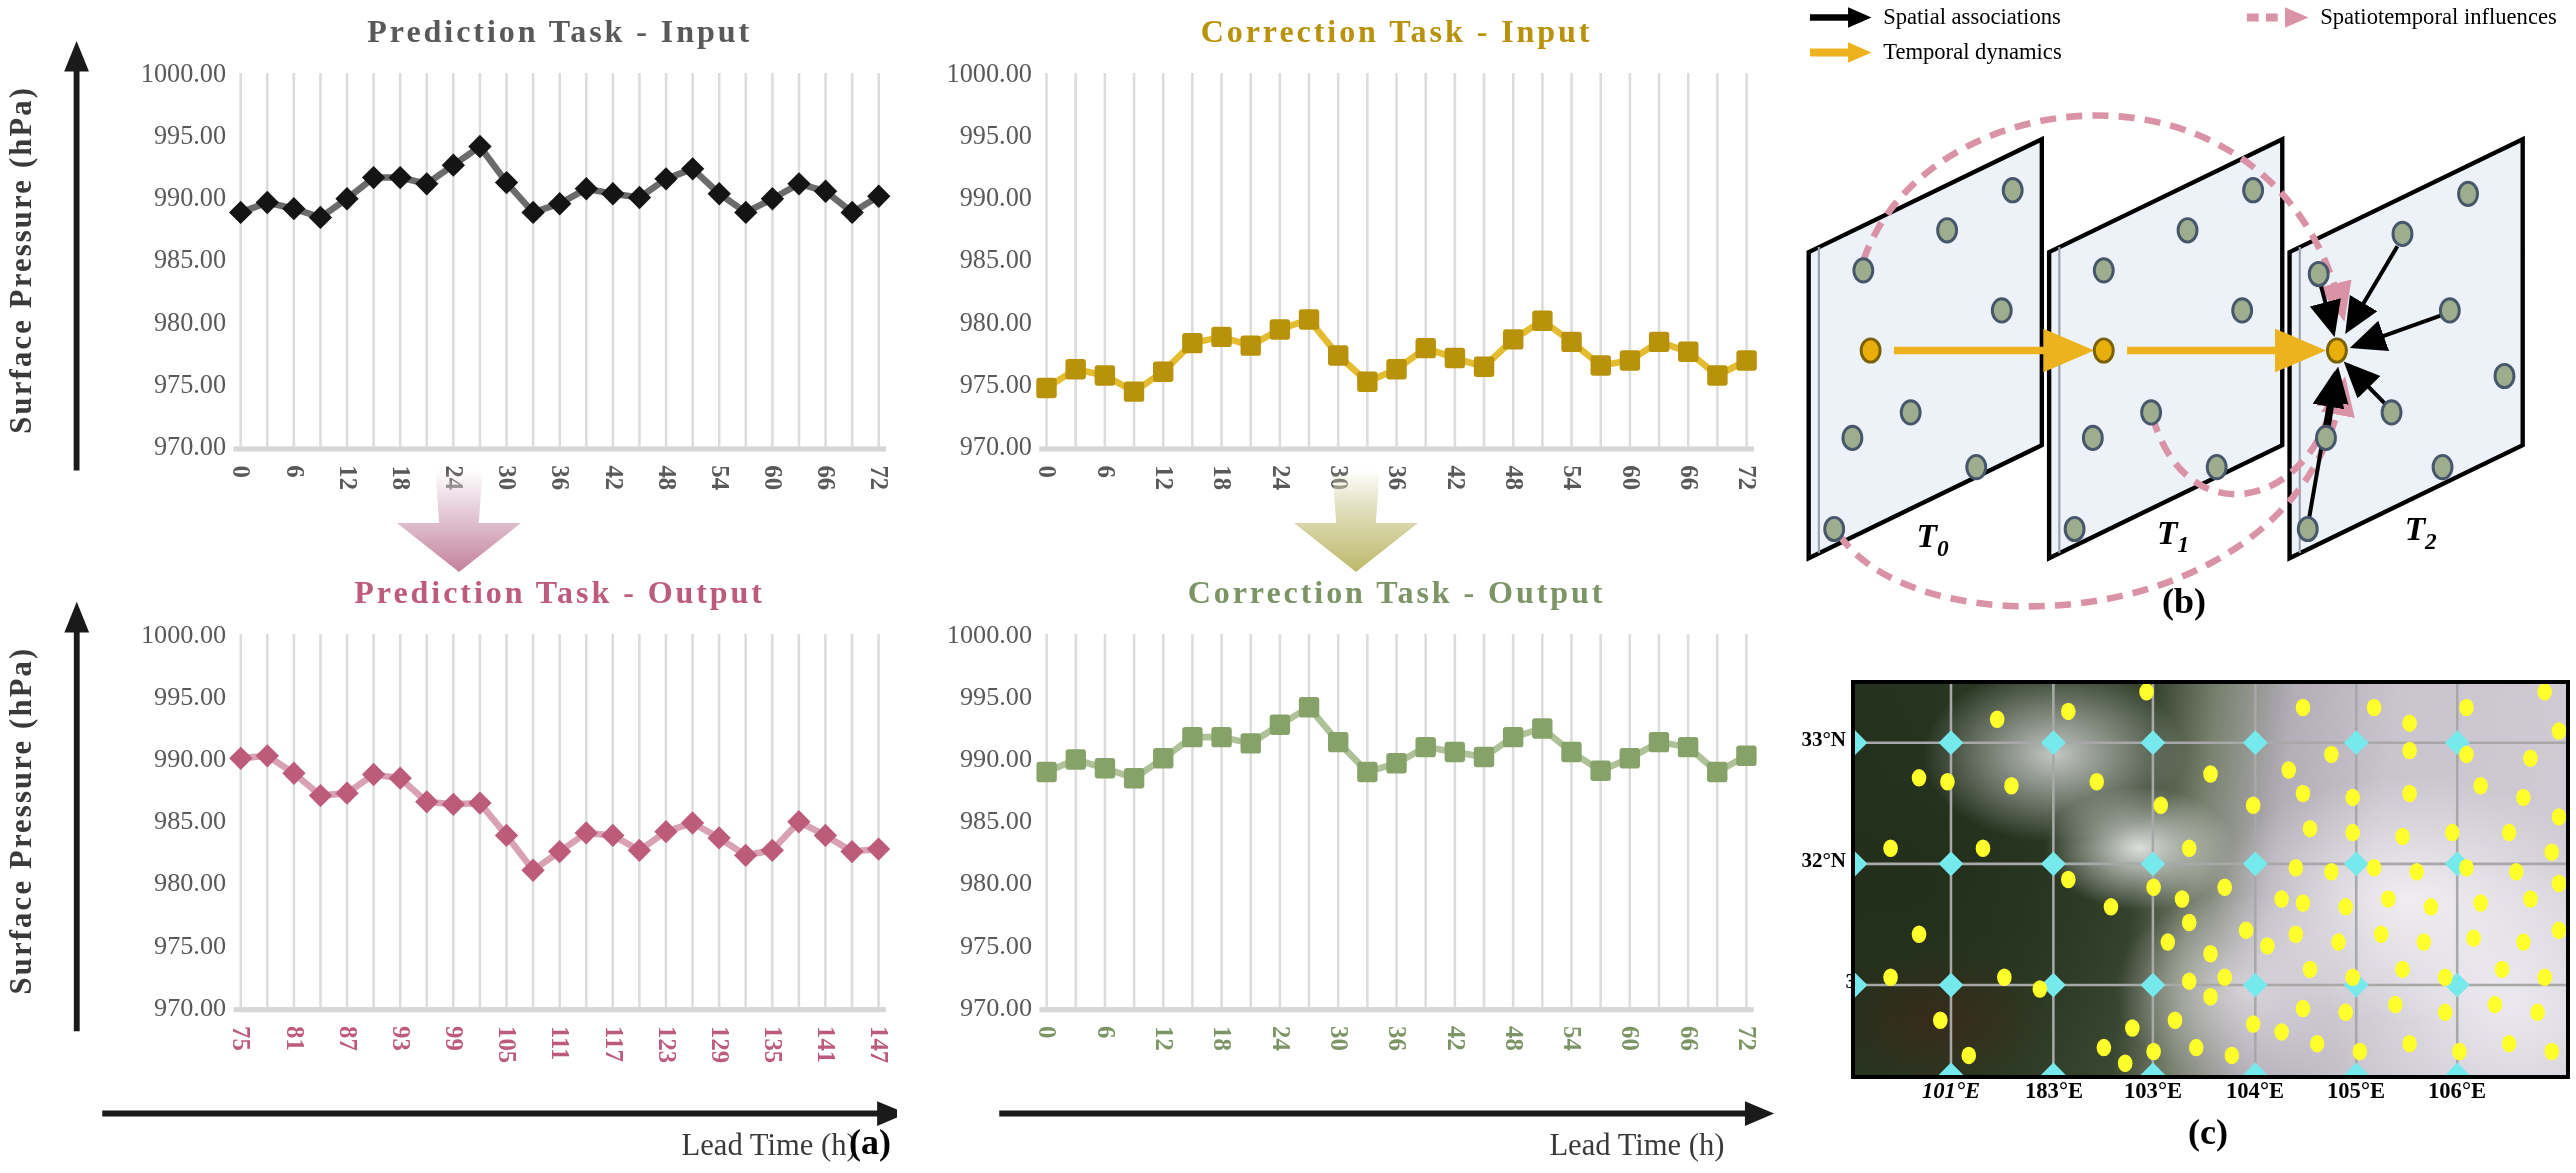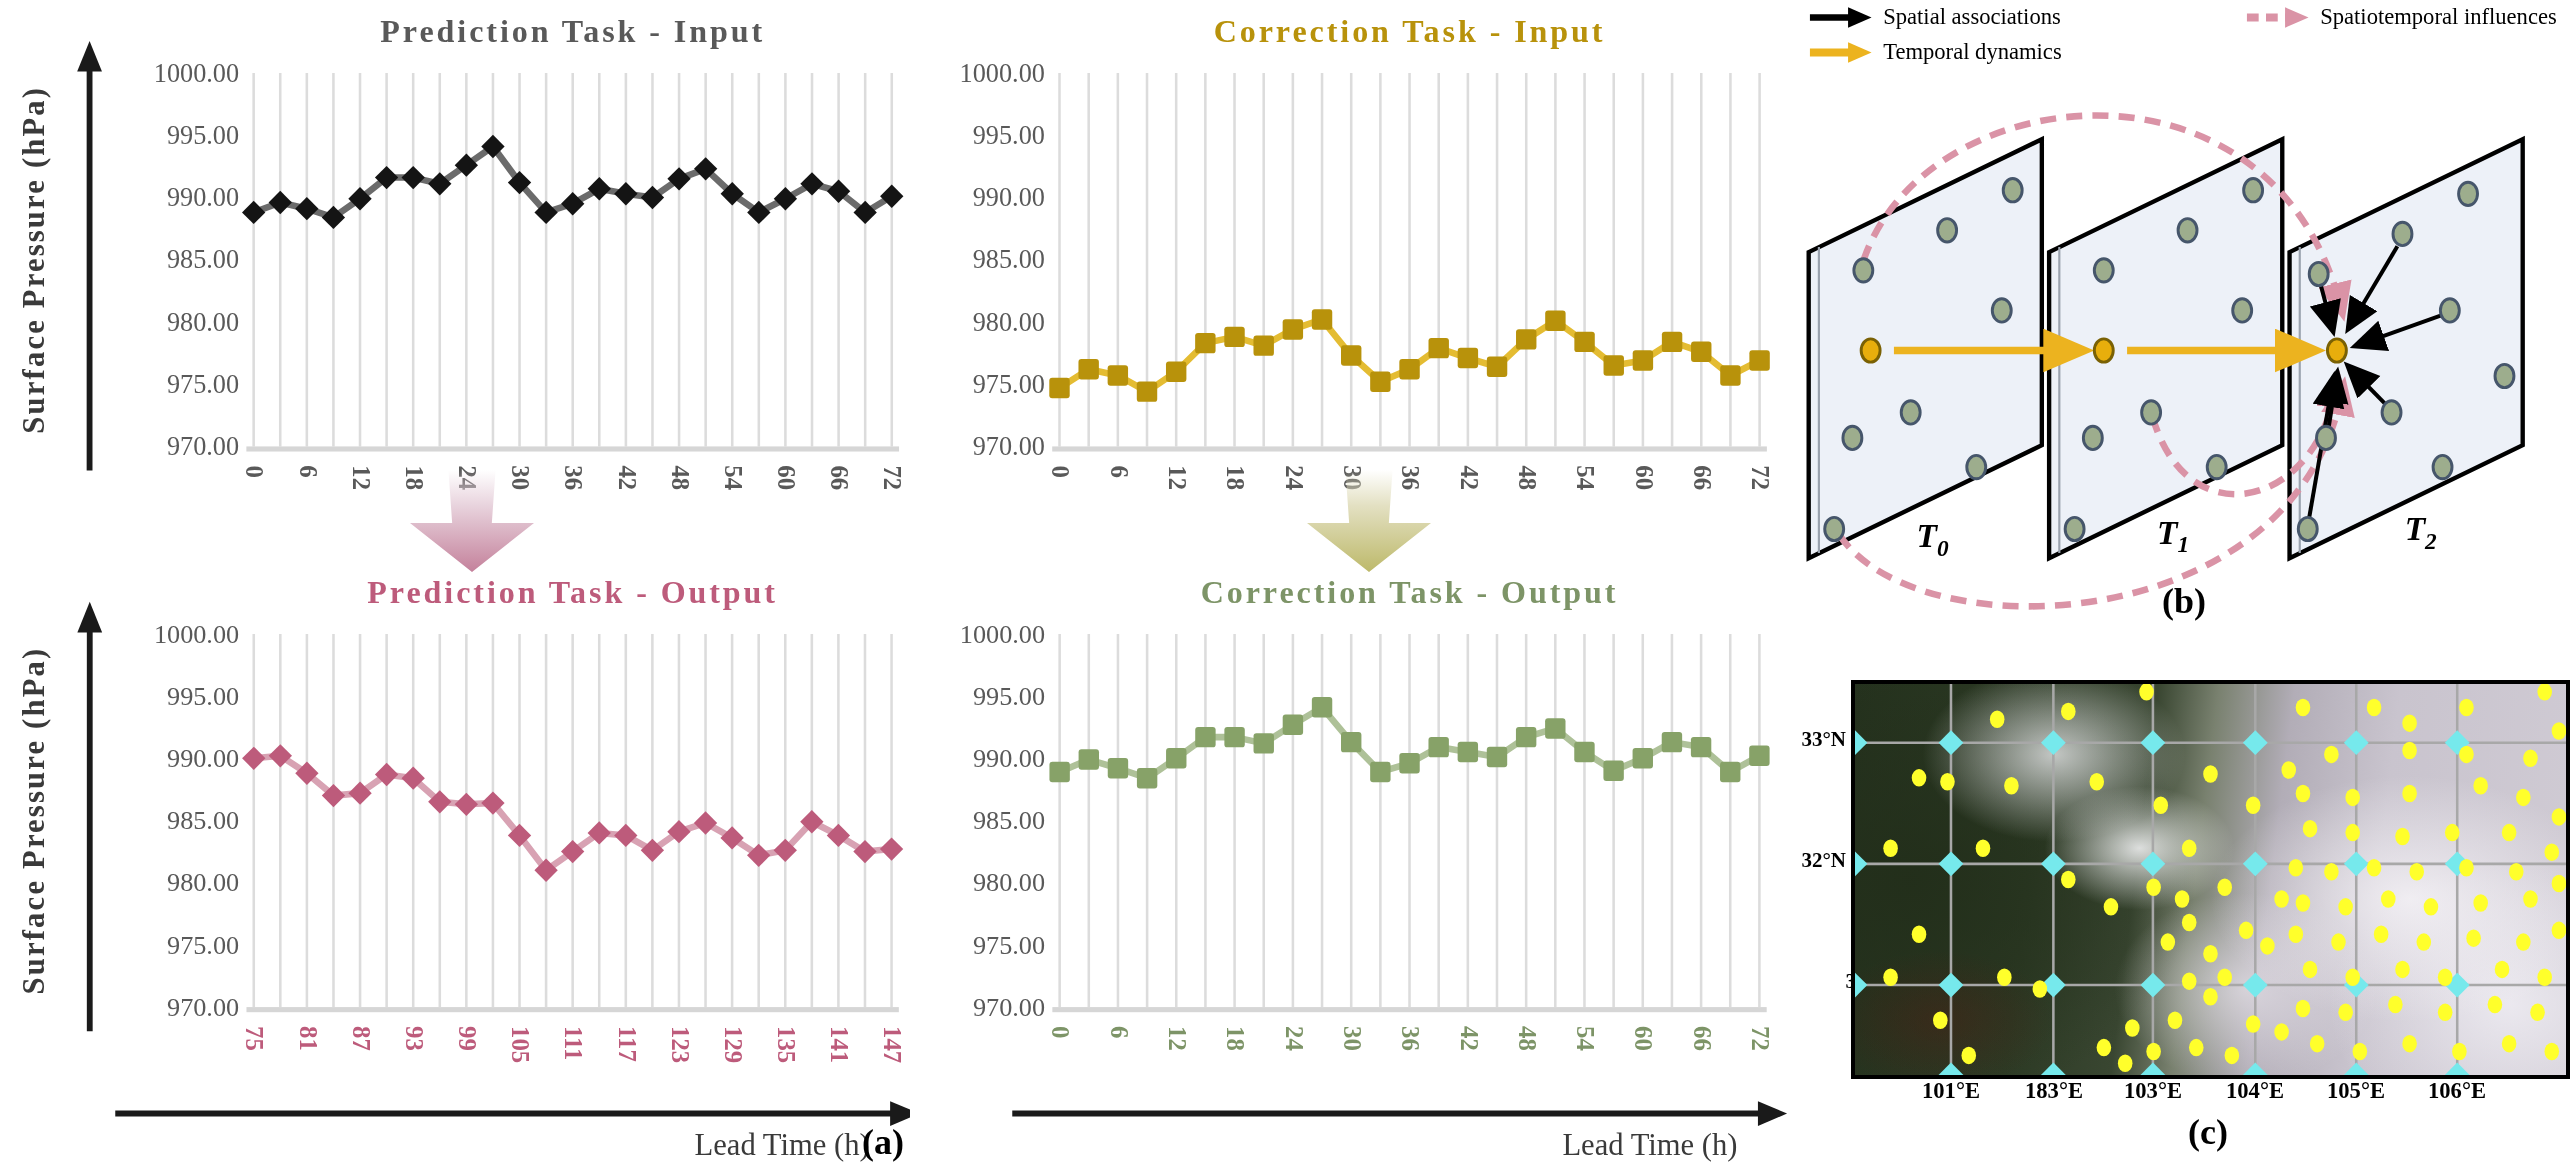--- a/index.html
+++ b/index.html
@@ -1,20 +1,20 @@
 <!DOCTYPE html>
 <html style="font-size:11.7px"><head>
 <meta charset="utf-8">
 <style>
   html,body{margin:0;padding:0;background:#ffffff;}
   #root{position:relative;width:2576px;height:1173px;background:#ffffff;overflow:hidden;
         font-family:"Liberation Serif","DejaVu Serif",serif;}
   svg text{font-family:"Liberation Serif","DejaVu Serif",serif;}
   
-  #panel-a{position:absolute;left:13px;top:0;width:1794px;height:1173px;padding-left:12px;}
+  #panel-a{position:absolute;left:0;top:0;width:1794px;height:1173px;padding-left:12px;}
   .chart-svg{position:absolute;}
   .grad-arrow{position:absolute;width:124px;height:102px;
      clip-path:polygon(31% 0,69% 0,66% 52%,100% 52%,50% 100%,0 52%,34% 52%);}
   #grad-arrow-left{left:397px;top:470px;background:linear-gradient(to bottom,rgba(255,255,255,0),#e8d3dd 35%,#c4819b 100%);}
   #grad-arrow-right{left:1294px;top:470px;background:linear-gradient(to bottom,rgba(255,255,255,0),#e3e0c2 35%,#bdb96a 100%);}
   .panel-tag{position:absolute;font-weight:bold;font-size:36px;color:#000;}
   
   #panel-b{position:absolute;left:1794px;top:0;width:782px;height:631px;}
   #b-legend{position:absolute;left:13px;top:4.4px;width:763px;display:grid;
             grid-template-columns:437px 321px;grid-row-gap:8.7px;font-size:22.6px;color:#000;}
@@ -594,21 +594,21 @@
           <ellipse cx="633.8" cy="493.1" rx="10" ry="12" fill="#FFFF2B"></ellipse>
           <ellipse cx="692.3" cy="503.8" rx="10" ry="12" fill="#FFFF2B"></ellipse>
           <ellipse cx="760.5" cy="493.1" rx="10" ry="12" fill="#FFFF2B"></ellipse>
           <ellipse cx="828.8" cy="503.8" rx="10" ry="12" fill="#FFFF2B"></ellipse>
           <ellipse cx="897.0" cy="493.1" rx="10" ry="12" fill="#FFFF2B"></ellipse>
           <ellipse cx="955.5" cy="503.8" rx="10" ry="12" fill="#FFFF2B"></ellipse>
           <ellipse cx="585.0" cy="477.0" rx="10" ry="12" fill="#FFFF2B"></ellipse>
         </svg>
     </div>
     <div id="c-lon-labels">
-        <div class="lon-label" style="left: 157px; top: 445px;">101°E</div>
+        <div class="lon-label" style="left: 157px; top: 445px; font-style: italic;">101°E</div>
         <div class="lon-label" style="left: 260px; top: 445px;">183°E</div>
         <div class="lon-label" style="left: 359px; top: 445px;">103°E</div>
         <div class="lon-label" style="left: 461px; top: 445px;">104°E</div>
         <div class="lon-label" style="left: 562px; top: 445px;">105°E</div>
         <div class="lon-label" style="left: 663px; top: 445px;">106°E</div>
       </div>
     <div class="panel-tag" style="left:394px;top:478px">(c)</div>
   </section>
 </div>
 

